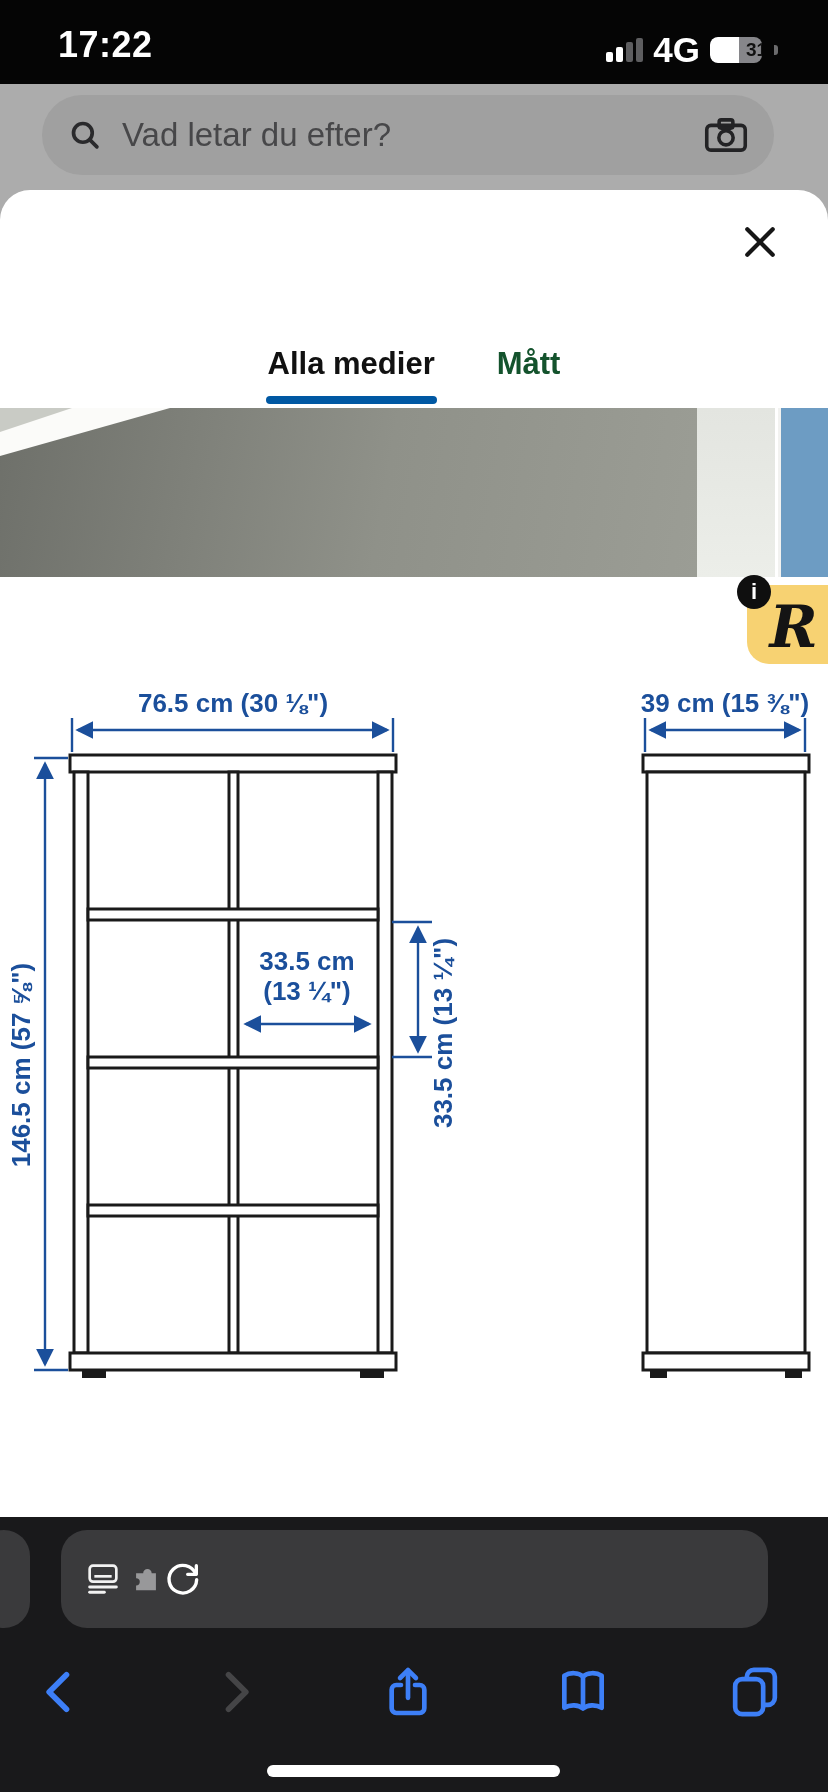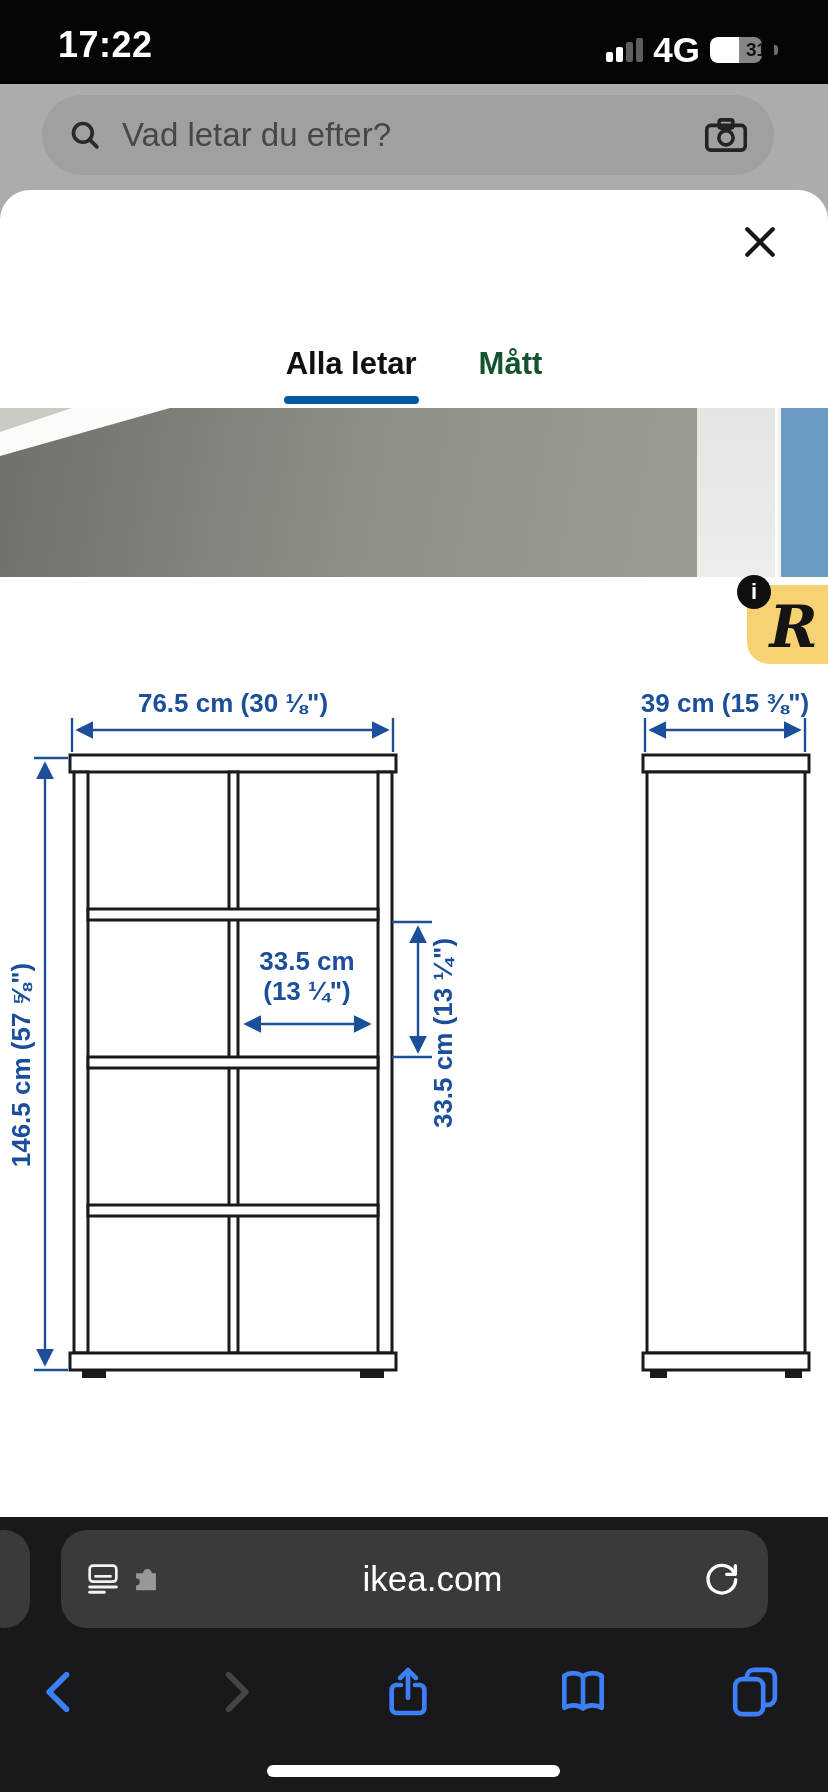--- a/index.html
+++ b/index.html
@@ -130,21 +130,21 @@
 
     <div class="close-btn">
       <svg width="36" height="36" viewBox="0 0 34 34">
         <line x1="5" y1="5" x2="29" y2="29" stroke="#161616" stroke-width="4" stroke-linecap="round"></line>
         <line x1="29" y1="5" x2="5" y2="29" stroke="#161616" stroke-width="4" stroke-linecap="round"></line>
       </svg>
     </div>
 
     <div class="tabs">
       <div class="tab active">
-        <div class="tab-label">Alla letar</div>
+        <div class="tab-label">Alla medier</div>
         <div class="tab-underline"></div>
       </div>
       <div class="tab">
         <div class="tab-label">Mått</div>
         <div class="tab-underline"></div>
       </div>
     </div>
 
     <div class="carousel">
       <div class="photo-main">
@@ -221,21 +221,20 @@
           <rect x="2" y="2" width="20" height="12" rx="2.5" fill="none" stroke="#f2f2f2" stroke-width="2"></rect>
           <line x1="5.5" y1="10" x2="18.5" y2="10" stroke="#f2f2f2" stroke-width="2"></line>
           <line x1="2" y1="18" x2="22" y2="18" stroke="#f2f2f2" stroke-width="2.2" stroke-linecap="round"></line>
           <line x1="2" y1="22" x2="13" y2="22" stroke="#f2f2f2" stroke-width="2.2" stroke-linecap="round"></line>
         </svg>
         <svg width="34" height="34" viewBox="0 0 24 24">
           <path fill="#98989a" d="M5 8 h5 a3 3 0 1 1 6 0 h3 v12 h-14 z"></path>
           <circle cx="5" cy="14" r="2.6" fill="#3a3a3c"></circle>
         </svg>
       </div>
-      <div class="url-text">ikea.com</div>
       <svg width="40" height="40" viewBox="0 0 24 24">
         <path d="M20 4 v5.2 h-5.2" fill="none" stroke="#fff" stroke-width="2" stroke-linecap="round" stroke-linejoin="round"></path>
         <path d="M19.6 9 a8.3 8.3 0 1 0 .6 3.4" fill="none" stroke="#fff" stroke-width="2" stroke-linecap="round"></path>
       </svg>
     </div>
 
     <div class="nav-btn" style="left:20px;">
       <svg width="52" height="52" viewBox="0 0 24 24">
         <polyline points="15,4 7,12 15,20" fill="none" stroke="#3d7ff7" stroke-width="2.6" stroke-linecap="round" stroke-linejoin="round"></polyline>
       </svg>

